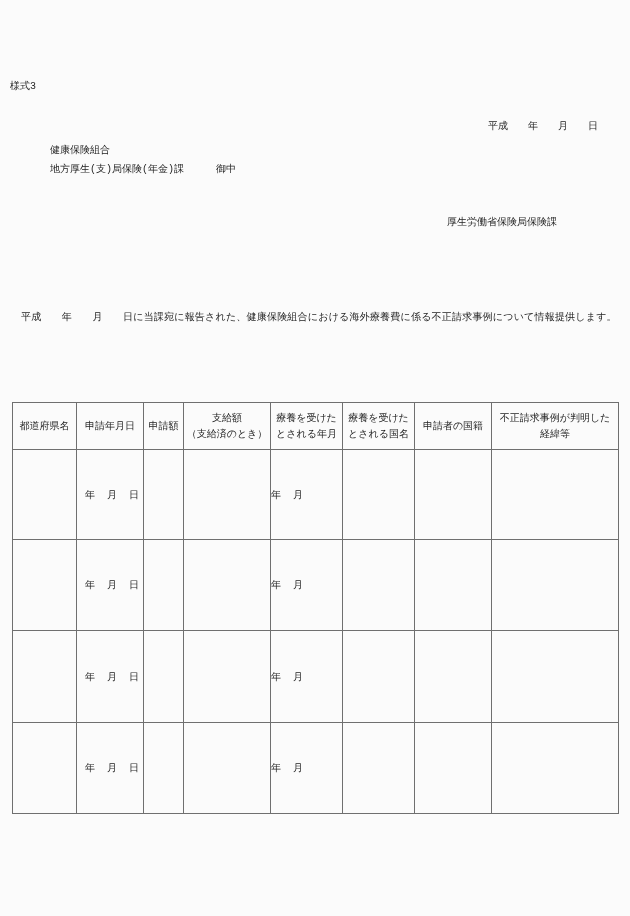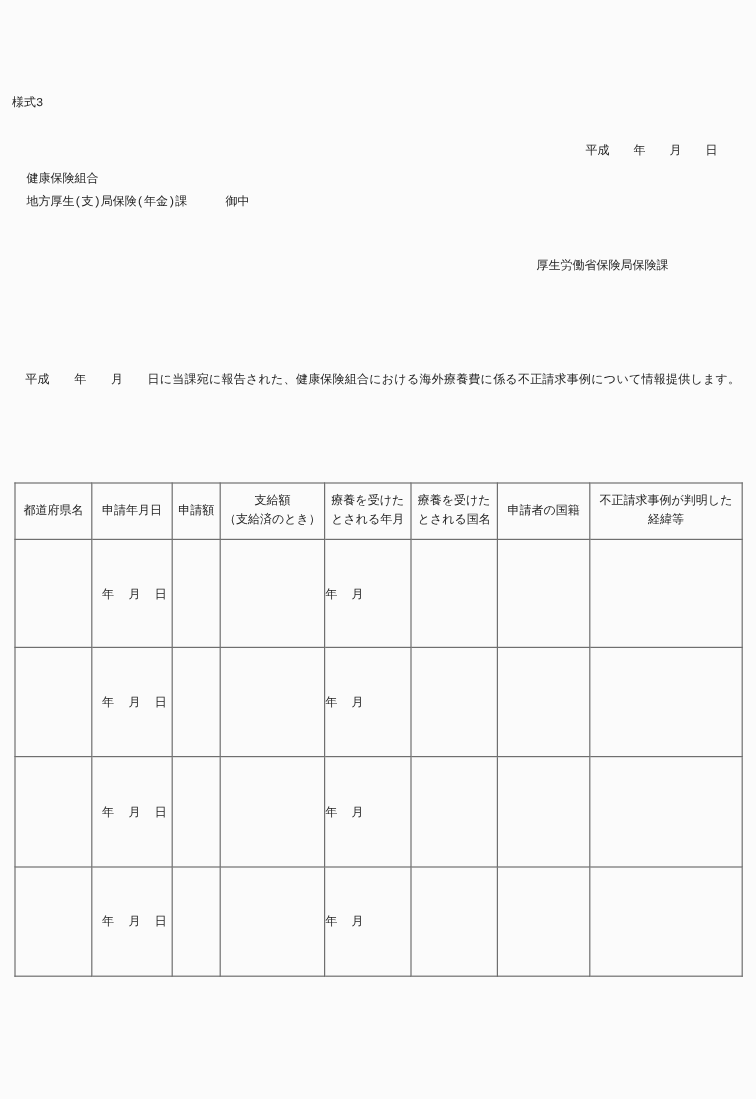--- a/index.html
+++ b/index.html
@@ -13,21 +13,21 @@
     position: relative;
     width: 630px; height: 916px;
     overflow: hidden;
   }
   .txt { position: absolute; font-size: 10px; line-height: 12px; white-space: nowrap; font-family: Liberation Mono, monospace; }
 
   #form-number   { left: 10px;  top: 81px; }
   #header-date   { left: 488px; top: 121px; }
 
   #recipient-block { left: 22px; top: 141px; }
-  .recipient-line  { height: 19px; line-height: 19px; position: relative; }
+  .recipient-line  { height: 19px; line-height: 19px; position: relative; margin-left: 28px; }
   #honorific       { position: absolute; left: 166px; top: 0; }
 
   #sender        { left: 447px; top: 217px; }
 
   #body-paragraph {
     left: 21px; top: 312px;
     letter-spacing: 0.2px;
   }
 
   table#report-table {

